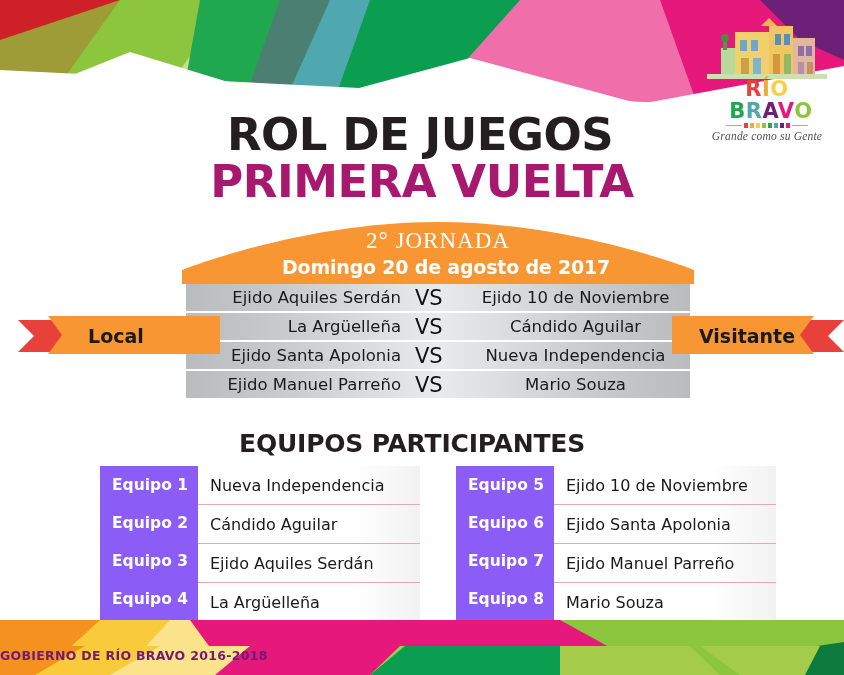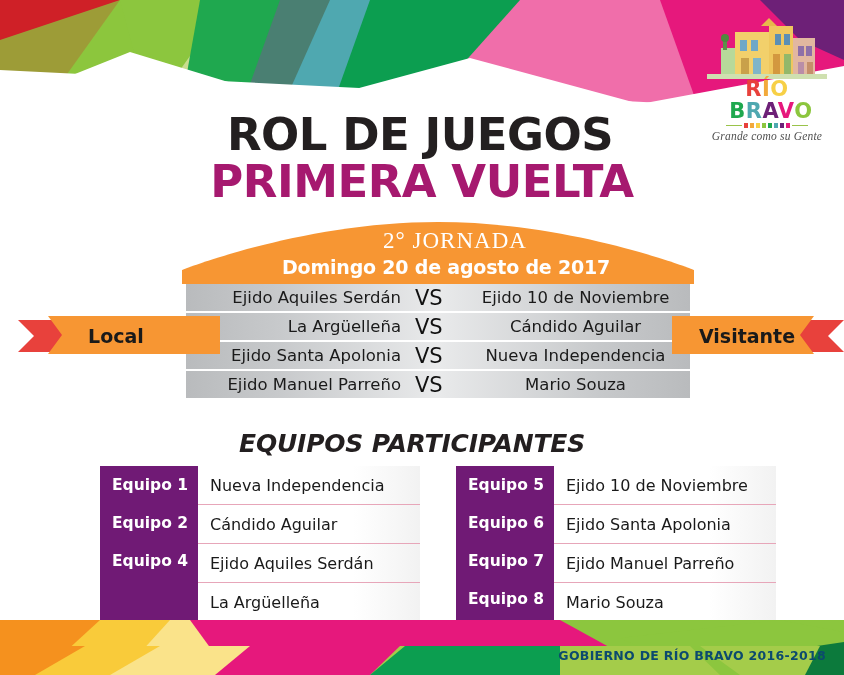--- a/index.html
+++ b/index.html
@@ -43,21 +43,21 @@
   .title-sub{
     position:absolute;left:0;top:155px;width:844px;text-align:center;
     font-family:"DejaVu Sans", sans-serif;
     font-weight:bold;font-size:45px;letter-spacing:-0.5px;color:#a6196f;
   }
 
   
   .banner{position:absolute;left:182px;top:222px;width:512px;height:62px;}
   .banner svg{position:absolute;left:0;top:0;}
   .banner-j{
-    position:absolute;left:17px;top:6px;width:512px;text-align:center;
+    position:absolute;left:0;top:6px;width:512px;text-align:center;
     font-family:"Liberation Serif", serif;
     font-size:23px;color:#ffffff;letter-spacing:1px;
   }
   .banner-d{
     position:absolute;left:8px;top:34px;width:512px;text-align:center;
     font-family:"DejaVu Sans", sans-serif;
     font-weight:bold;font-size:19px;color:#ffffff;letter-spacing:-0.2px;
   }
 
   
@@ -79,42 +79,42 @@
     font-family:"DejaVu Sans", sans-serif;font-weight:bold;font-size:19px;color:#1a1a1a;
   }
   .ribbon-left{left:18px;width:202px;}
   .ribbon-left .ribbon-label{left:18px;width:160px;}
   .ribbon-right{left:672px;width:172px;}
   .ribbon-right .ribbon-label{left:0px;width:150px;}
 
   
   .eq-title{
     position:absolute;left:0;top:429px;width:824px;text-align:center;
-    font-family:"DejaVu Sans", sans-serif;font-weight:bold;font-size:25px;color:#231f20;letter-spacing:-0.2px;font-style:italic;
+    font-family:"DejaVu Sans", sans-serif;font-weight:bold;font-size:25px;color:#231f20;letter-spacing:-0.2px;
   }
   .eq-wrap{position:absolute;left:100px;top:466px;width:676px;display:flex;gap:36px;}
   .eq-col{flex:0 0 320px;display:flex;}
-  .eq-labels{flex:0 0 98px;background:#701a75;}
+  .eq-labels{flex:0 0 98px;background:#8b5cf6;}
   .eq-values{flex:1;background:linear-gradient(to bottom,#ffffff 0%,#ffffff 100%);}
   .eq-lab{
     height:38px;display:flex;align-items:center;justify-content:flex-end;padding-right:10px;
     font-family:"DejaVu Sans",sans-serif;font-weight:bold;font-size:15.5px;color:#ffffff;
   }
   .eq-val{
     height:38px;display:flex;align-items:center;padding-left:12px;
     font-family:"DejaVu Sans",sans-serif;font-size:16px;color:#1a1a1a;
     border-bottom:1px solid #e7a6b9;
     background:linear-gradient(to right,#ffffff 70%,#f2f2f2 100%);
   }
   .eq-val.last{border-bottom:none;}
 
   
   .footer-text{
-    position:absolute;left:0;top:648px;width:826px;text-align:right;
-    font-family:"DejaVu Sans", sans-serif;font-weight:bold;font-size:12.5px;color:#0c4a6e;letter-spacing:.3px;
+    position:absolute;left:0;top:648px;width:826px;
+    font-family:"DejaVu Sans", sans-serif;font-weight:bold;font-size:12.5px;color:#701a75;letter-spacing:.3px;
   }
 </style>
 </head>
 <body>
 
 <div class="stage">
 
   <div class="deco-top">
     <svg width="844" height="112" viewBox="0 0 844 112">
       <rect x="0" y="0" width="844" height="112" fill="#ffffff"></rect>
@@ -229,20 +229,21 @@
   </div>
 
   <div class="eq-title">EQUIPOS PARTICIPANTES</div>
 
   <div class="eq-wrap">
 
     <div class="eq-col">
       <div class="eq-labels">
         <div class="eq-lab">Equipo 1</div>
         <div class="eq-lab">Equipo 2</div>
+        <div class="eq-lab">Equipo 3</div>
         <div class="eq-lab">Equipo 4</div>
       </div>
       <div class="eq-values">
         <div class="eq-val">Nueva Independencia</div>
         <div class="eq-val">Cándido Aguilar</div>
         <div class="eq-val">Ejido Aquiles Serdán</div>
         <div class="eq-val last">La Argüelleña</div>
       </div>
     </div>
 

